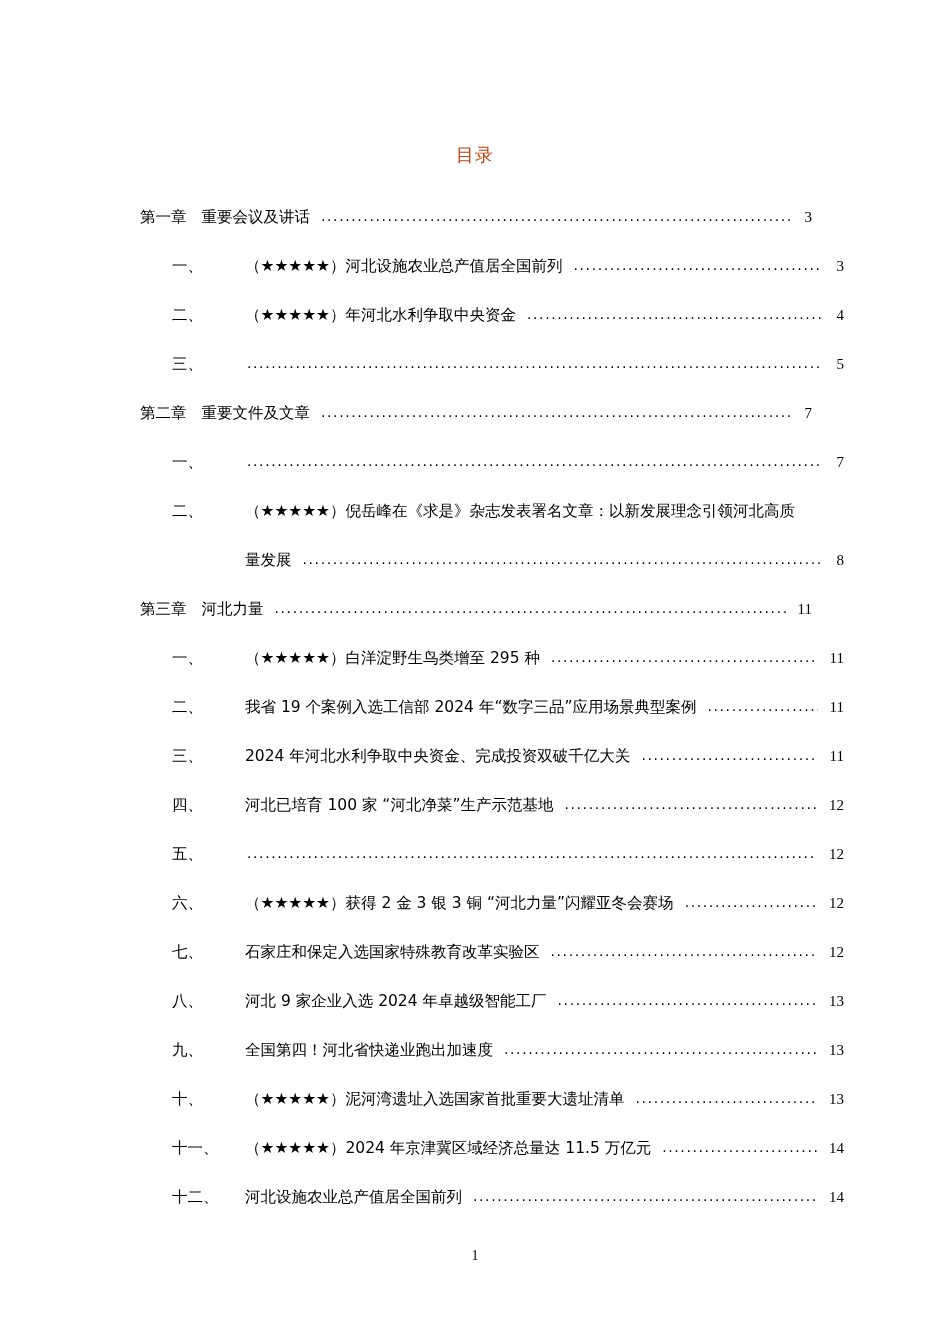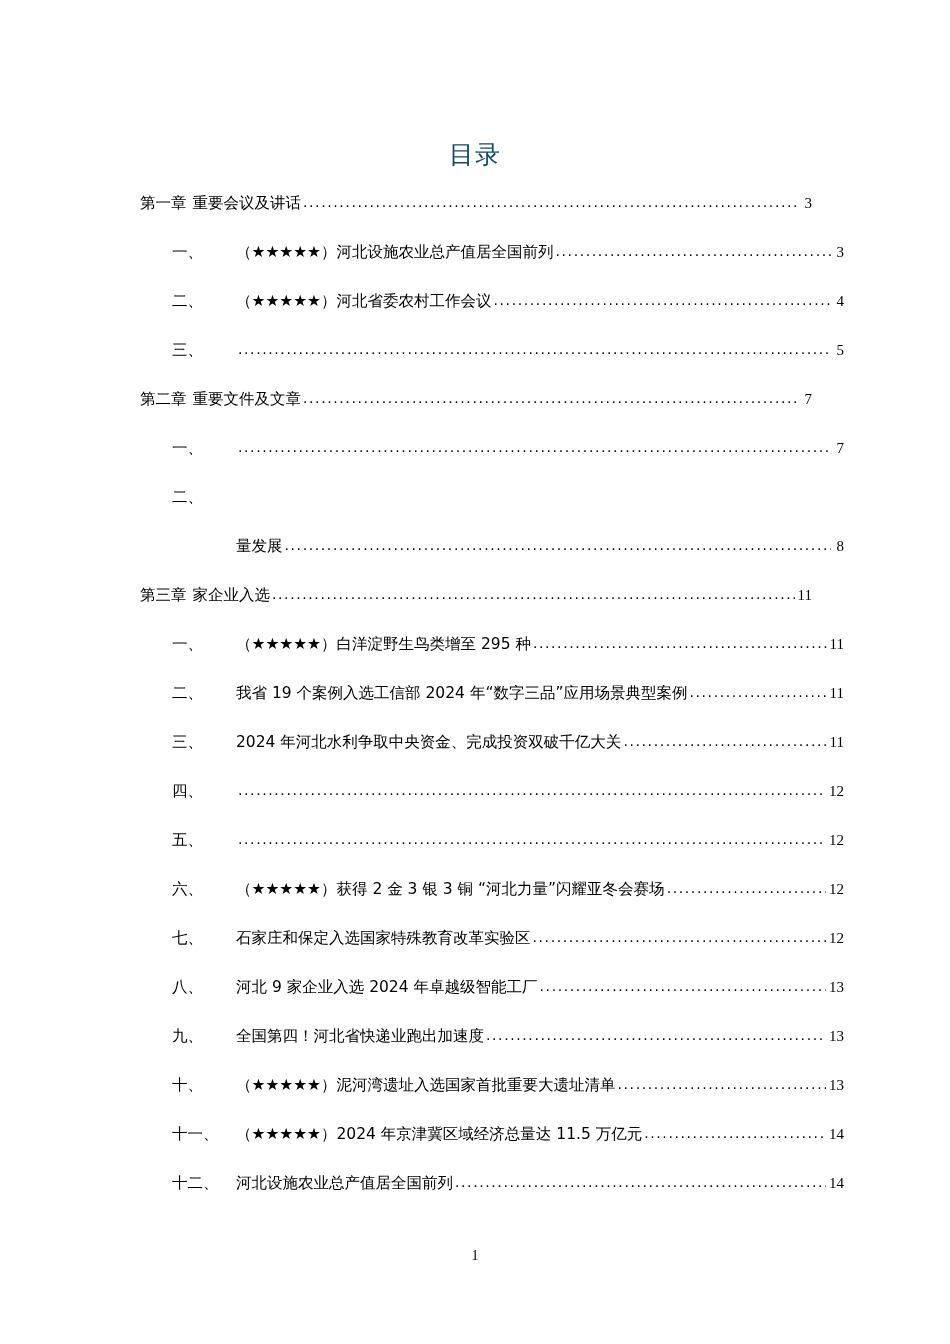--- a/index.html
+++ b/index.html
@@ -21,44 +21,45 @@
     overflow: hidden;
     box-sizing: border-box;
   }
 
   .doc-title {
     position: absolute;
     top: 139px;
     left: 0;
     width: 950px;
     text-align: center;
-    font-size: 25px;
+    font-size: 18px;
     line-height: 32px;
     font-weight: 400;
     letter-spacing: 1px;
-    color: #0c4a6e;
+    color: #c2410c;
   }
 
   .toc {
     position: absolute;
     top: 192px;
     left: 140px;
     width: 672px;
   }
 
   .toc-entry {
     display: flex;
-    align-items: flex-start;
+    align-items: center;
     width: 100%;
     height: 49px;
     font-size: 15.5px;
     line-height: 22px;
     color: #000;
     white-space: nowrap;
     overflow: hidden;
+    gap: 9px;
   }
 
   
   .toc-entry.level-1 {
     padding-left: 0px;
   }
   
   .toc-entry.level-2 {
     padding-left: 32px;
   }
@@ -135,21 +136,21 @@
         <span class="pageno">3</span>
       </div>
       <div class="toc-entry level-2">
         <span class="num">一、</span>
         <span class="label">（★★★★★）河北设施农业总产值居全国前列</span>
         <span class="leader">...............................................................................................................................................................</span>
         <span class="pageno">3</span>
       </div>
       <div class="toc-entry level-2">
         <span class="num">二、</span>
-        <span class="label">（★★★★★）河北省委农村工作会议</span>
+        <span class="label">（★★★★★）年河北水利争取中央资金</span>
         <span class="leader">...............................................................................................................................................................</span>
         <span class="pageno">4</span>
       </div>
       <div class="toc-entry level-2">
         <span class="num">三、</span>
         <span class="leader">...............................................................................................................................................................</span>
         <span class="pageno">5</span>
       </div>
       <div class="toc-entry level-1">
         <span class="num">第二章</span>
@@ -157,30 +158,31 @@
         <span class="leader">...............................................................................................................................................................</span>
         <span class="pageno">7</span>
       </div>
       <div class="toc-entry level-2">
         <span class="num">一、</span>
         <span class="leader">...............................................................................................................................................................</span>
         <span class="pageno">7</span>
       </div>
       <div class="toc-entry level-2 nowrap-first">
         <span class="num">二、</span>
+        <span class="label">（★★★★★）倪岳峰在《求是》杂志发表署名文章：以新发展理念引领河北高质</span>
       </div>
       <div class="toc-entry level-2 continuation">
         <span class="num"></span>
         <span class="label">量发展</span>
         <span class="leader">...............................................................................................................................................................</span>
         <span class="pageno">8</span>
       </div>
       <div class="toc-entry level-1">
         <span class="num">第三章</span>
-        <span class="label">家企业入选</span>
+        <span class="label">河北力量</span>
         <span class="leader">...............................................................................................................................................................</span>
         <span class="pageno">11</span>
       </div>
       <div class="toc-entry level-2">
         <span class="num">一、</span>
         <span class="label">（★★★★★）白洋淀野生鸟类增至 295 种</span>
         <span class="leader">...............................................................................................................................................................</span>
         <span class="pageno">11</span>
       </div>
       <div class="toc-entry level-2">
@@ -190,20 +192,21 @@
         <span class="pageno">11</span>
       </div>
       <div class="toc-entry level-2">
         <span class="num">三、</span>
         <span class="label">2024 年河北水利争取中央资金、完成投资双破千亿大关</span>
         <span class="leader">...............................................................................................................................................................</span>
         <span class="pageno">11</span>
       </div>
       <div class="toc-entry level-2">
         <span class="num">四、</span>
+        <span class="label">河北已培育 100 家 “河北净菜”生产示范基地</span>
         <span class="leader">...............................................................................................................................................................</span>
         <span class="pageno">12</span>
       </div>
       <div class="toc-entry level-2">
         <span class="num">五、</span>
         <span class="leader">...............................................................................................................................................................</span>
         <span class="pageno">12</span>
       </div>
       <div class="toc-entry level-2">
         <span class="num">六、</span>

